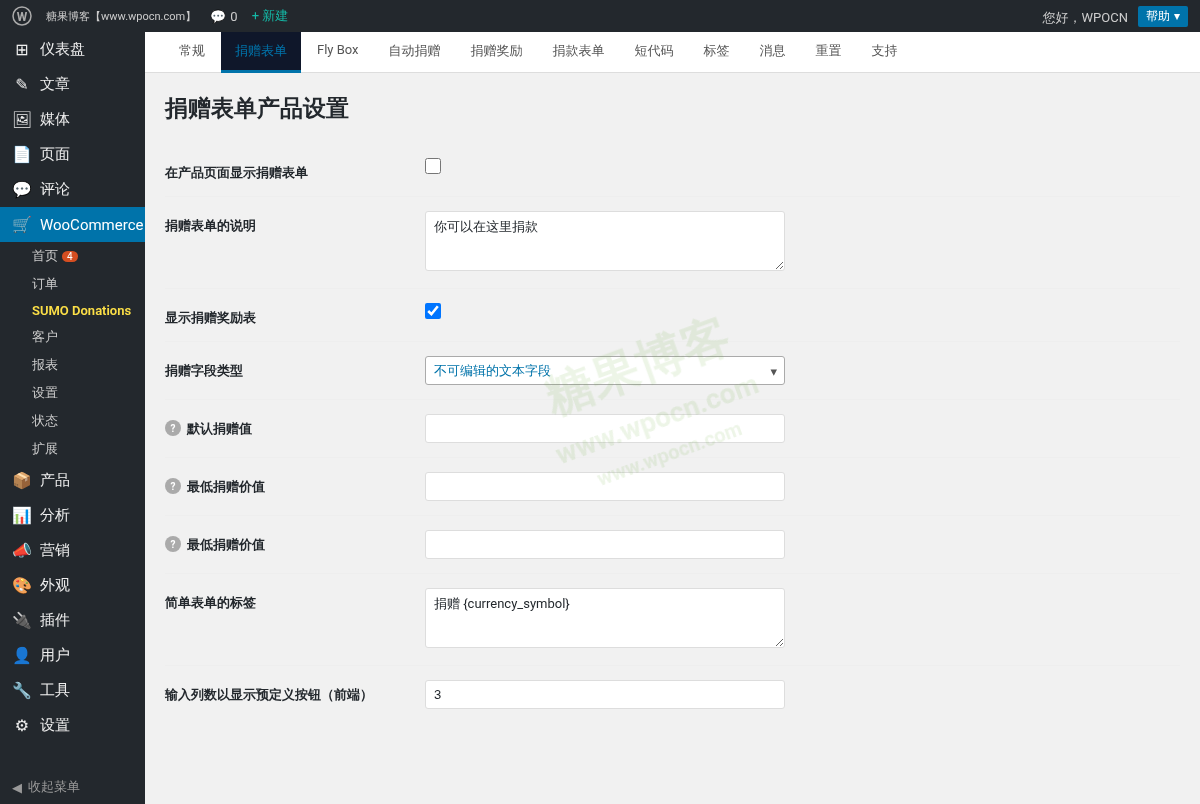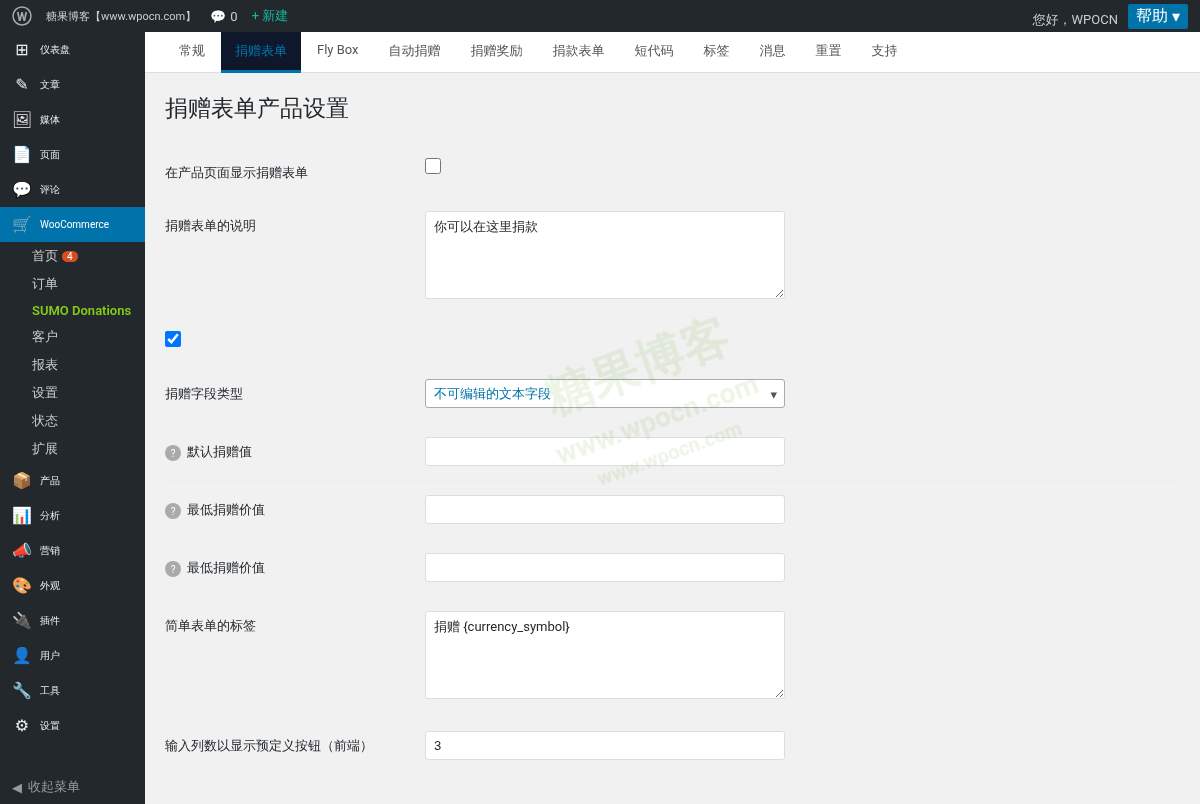--- a/index.html
+++ b/index.html
@@ -16,21 +16,21 @@
       gap: 16px;
       flex-shrink: 0;
       position: relative;
     }
     .admin-bar-left { display: flex; align-items: center; gap: 14px; }
     .admin-bar .wp-logo { width: 20px; height: 20px; }
     .admin-bar-site { color: #ccc; font-size: 11px; display: flex; align-items: center; gap: 4px; }
     .admin-bar-comment { display: flex; align-items: center; gap: 4px; color: #ccc; }
     .admin-bar-new { display: flex; align-items: center; gap: 4px; color: #14b8a6; }
     .admin-bar-right { margin-left: auto; color: #ccc; font-size: 13px; display: flex; align-items: flex-end; gap: 10px; }
-    .help-btn { background: #0073aa; color: #fff; border: none; padding: 2px 8px; border-radius: 2px; cursor: pointer; font-size: 16px; display: flex; align-items: center; gap: 4px; }
+    .help-btn { background: #0073aa; color: #fff; border: none; padding: 2px 8px; border-radius: 2px; cursor: pointer; font-size: 12px; display: flex; align-items: center; gap: 4px; }
 
     
     .main-layout { display: flex; flex: 1; overflow: hidden; }
 
     
     .sidebar {
       width: 145px;
       background: #23282d;
       color: #999;
       flex-shrink: 0;
@@ -43,30 +43,30 @@
       align-items: center;
       gap: 8px;
       padding: 8px 12px;
       cursor: pointer;
       font-size: 13px;
       color: #eee;
       position: relative;
     }
     .sidebar-item.active { background: #0073aa; color: #fff; }
     .sidebar-item .icon { font-size: 16px; width: 20px; text-align: center; }
-    .sidebar-item .label { font-size: 10px; }
+    .sidebar-item .label { font-size: 15px; }
     .sidebar-sub-item {
       display: flex;
       align-items: center;
       padding: 5px 12px 5px 32px;
       cursor: pointer;
       color: #ccc;
       font-size: 13px;
     }
-    .sidebar-sub-item.highlighted { color: #84cc16; font-weight: 600; }
+    .sidebar-sub-item.highlighted { color: #fde047; font-weight: 600; }
     .badge { background: #d54e21; color: #fff; border-radius: 10px; padding: 0 5px; font-size: 10px; margin-left: 4px; }
     .sidebar-collapse { padding: 8px 12px; color: #999; cursor: pointer; display: flex; align-items: center; gap: 6px; margin-top: auto; }
 
     
     .content-area { flex: 1; overflow-y: auto; background: #f1f1f1; }
 
     
     .tab-bar {
       background: #fff;
       border-bottom: 1px solid #ddd;
@@ -80,41 +80,41 @@
       cursor: pointer;
       font-size: 13px;
       color: #555;
       border-bottom: 3px solid transparent;
       margin-bottom: -1px;
     }
     .tab.active { color: #0073aa; border-bottom: 3px solid #0073aa; background: #0f172a; }
 
     
     .settings-page { padding: 20px 20px 40px 20px; }
-    .page-title { font-size: 23px; font-weight: 400; color: #23282d; margin-bottom: 20px; }
+    .page-title { font-size: 23px; font-weight: 700; color: #23282d; margin-bottom: 20px; }
     .form-row { display: flex; align-items: flex-start; padding: 14px 0; border-bottom: 1px solid #eee; }
     .form-row:last-child { border-bottom: none; }
-    .form-label { width: 260px; flex-shrink: 0; color: #23282d; font-size: 13px; padding-top: 6px; display: flex; align-items: flex-end; gap: 6px; }
+    .form-label { width: 260px; flex-shrink: 0; color: #23282d; font-size: 13px; padding-top: 6px; display: flex; align-items: flex-start; gap: 6px; font-weight: bold; }
     .form-label .help-icon { width: 16px; height: 16px; border-radius: 50%; background: #aaa; color: #fff; font-size: 10px; display: inline-flex; align-items: center; justify-content: center; cursor: pointer; flex-shrink: 0; margin-top: 0; }
     .form-control { flex: 1; }
     .form-control input[type="text"],
     .form-control input[type="number"],
     .form-control textarea,
     .form-control select {
       width: 100%;
       max-width: 360px;
       padding: 6px 8px;
       border: 1px solid #ddd;
       border-radius: 3px;
       font-size: 13px;
       background: #fff;
       color: #23282d;
     }
     .form-control select { max-width: 360px; }
-    .form-control textarea { height: 88px; resize: vertical; font-family: inherit; }
+    .form-control textarea { height: 60px; resize: vertical; font-family: inherit; }
     .form-control input[type="checkbox"] { width: 16px; height: 16px; cursor: pointer; }
     .select-wrapper { position: relative; display: inline-block; width: 100%; max-width: 360px; }
     .select-wrapper select { appearance: none; -webkit-appearance: none; padding-right: 28px; width: 100%; color: #0073aa; border-color: #aaa; }
     .select-wrapper::after { content: "▾"; position: absolute; right: 8px; top: 50%; transform: translateY(-50%); pointer-events: none; color: #555; }
 
     
     .watermark {
       position: fixed;
       top: 200px;
       left: 300px;
@@ -293,20 +293,23 @@
             </div>
             <div class="form-control"><input type="checkbox" style=""></div>
           </div>
           <div class="form-row">
             <div class="form-label">
               <span>捐赠表单的说明</span>
             </div>
             <div class="form-control"><textarea style="max-width: 360px;">你可以在这里捐款</textarea></div>
           </div>
           <div class="form-row">
+            <div class="form-label">
+              <span>显示捐赠奖励表</span>
+            </div>
             <div class="form-control"><input type="checkbox" checked="" style=""></div>
           </div>
           <div class="form-row">
             <div class="form-label">
               <span>捐赠字段类型</span>
             </div>
             <div class="form-control"><div class="select-wrapper"><select><option>不可编辑的文本字段</option><option>可编辑的文本字段</option><option>输入框</option></select></div></div>
           </div>
           <div class="form-row">
             <div class="form-label">

